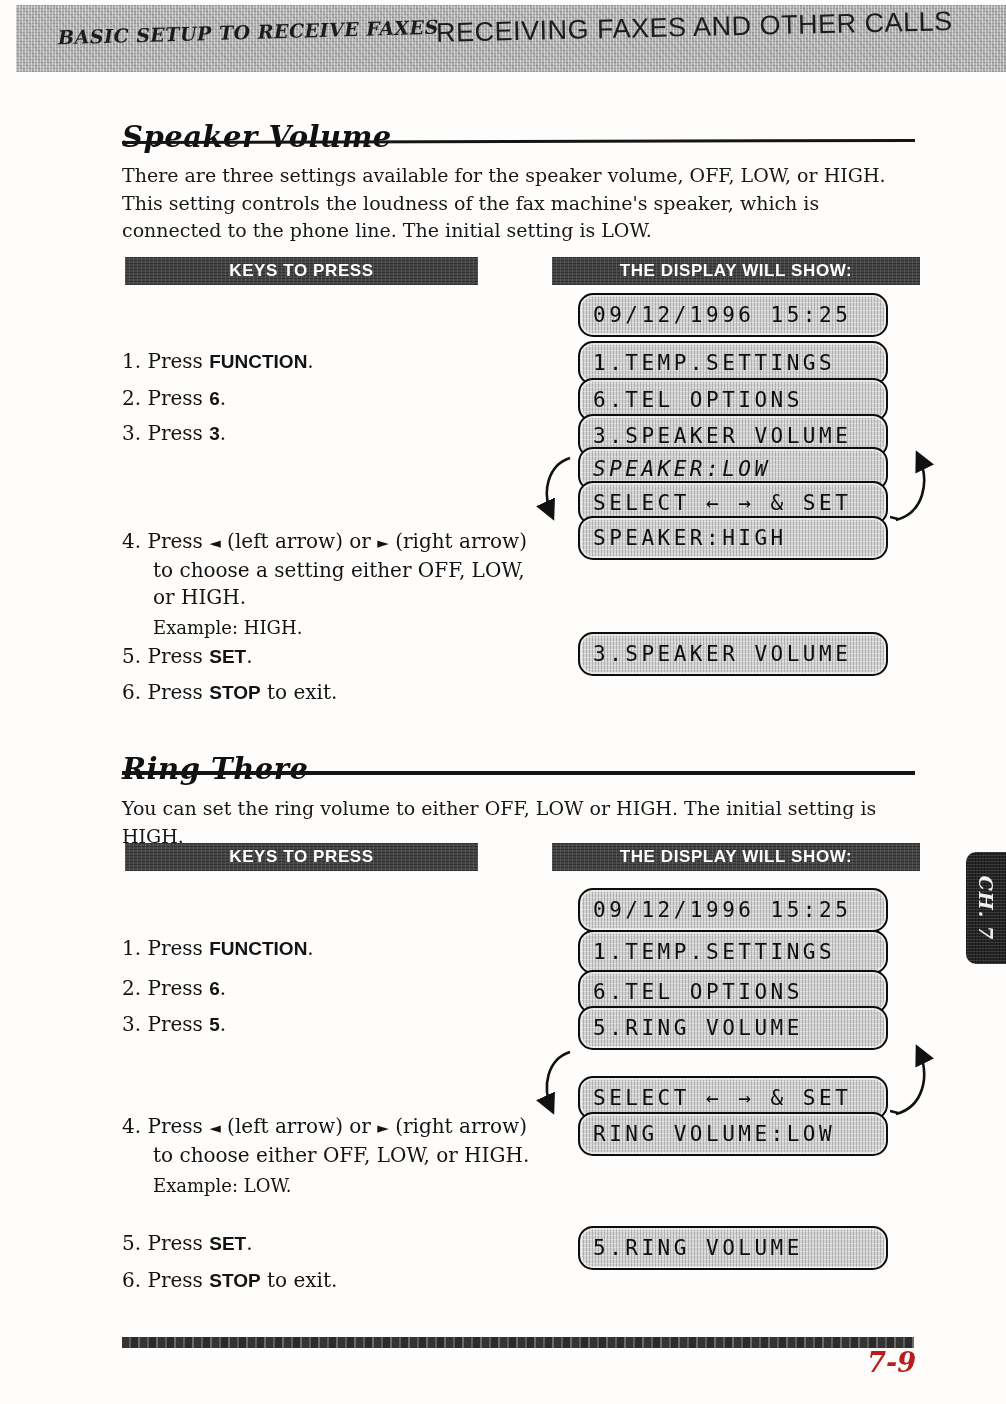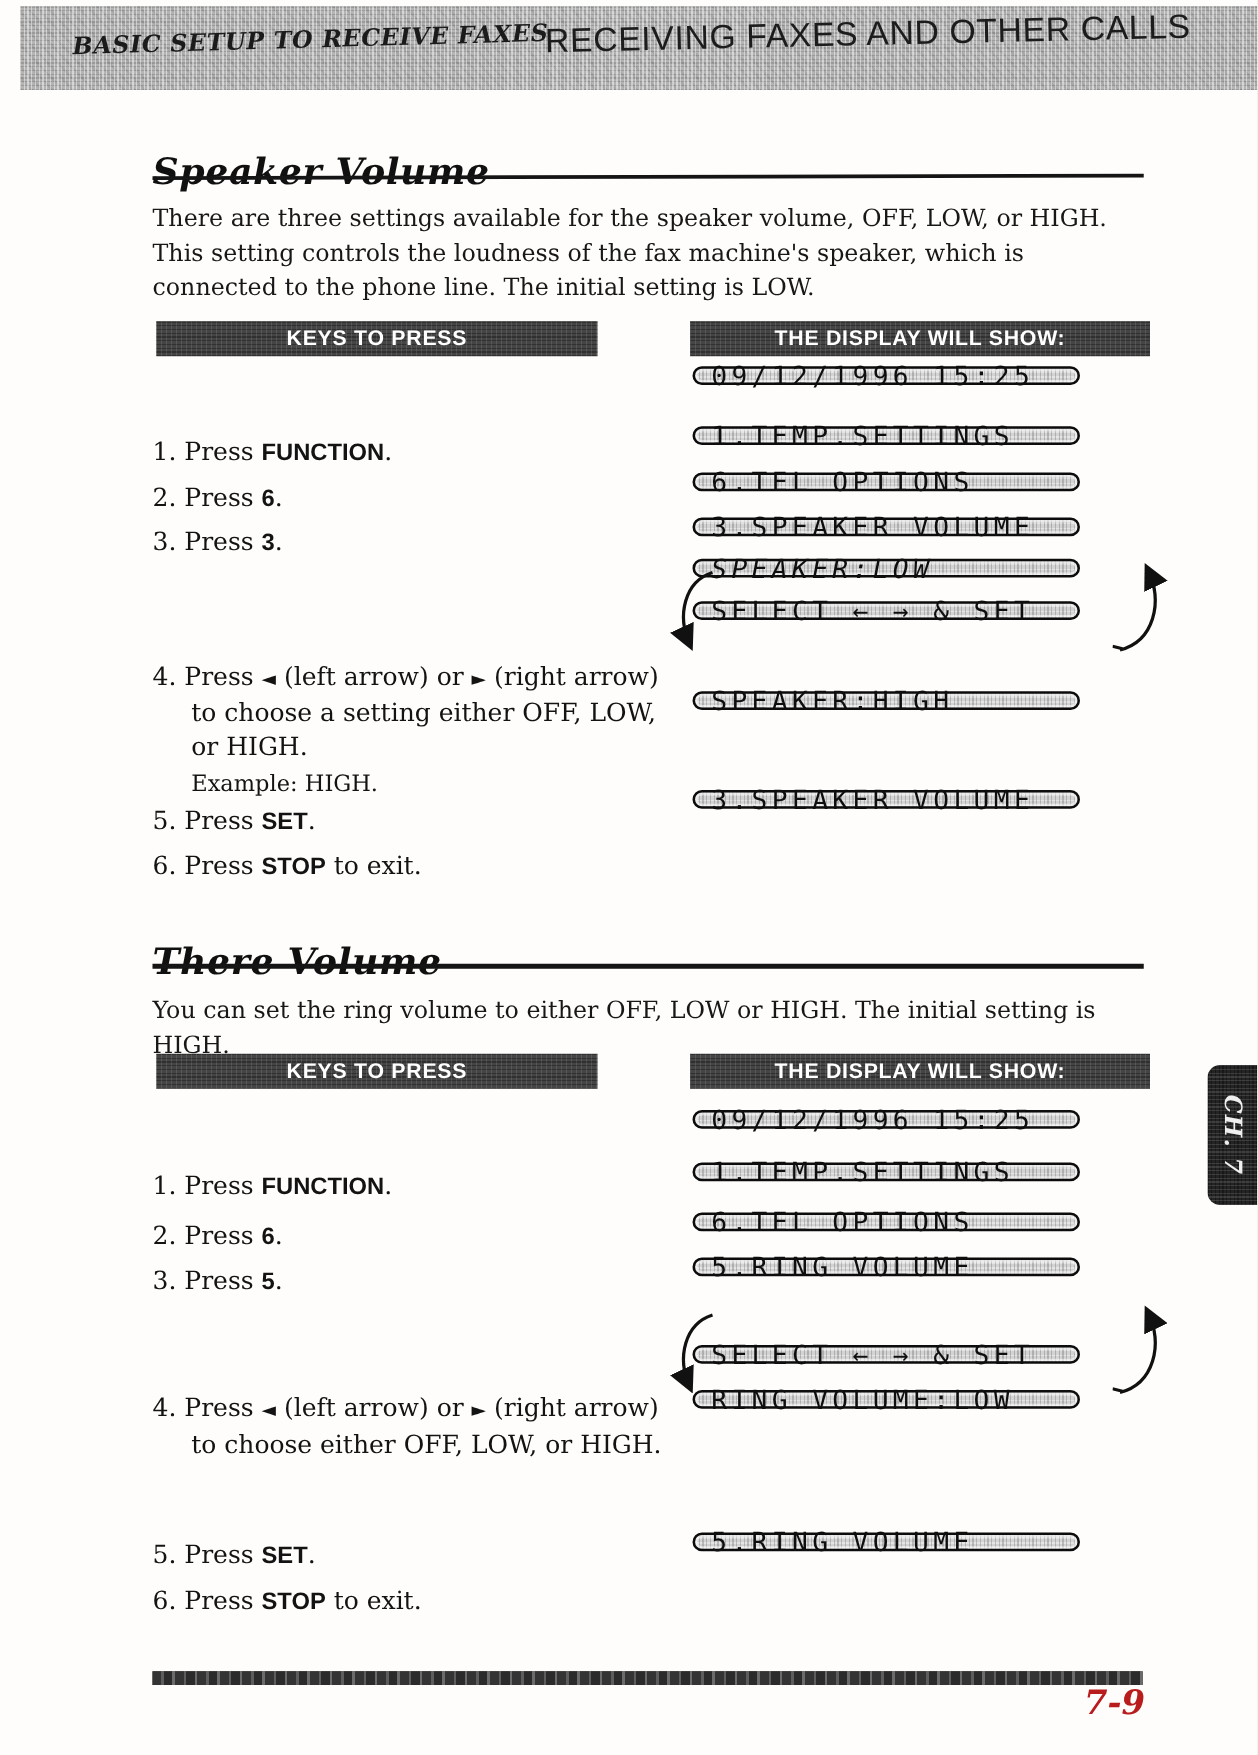--- a/index.html
+++ b/index.html
@@ -51,33 +51,33 @@
       repeating-linear-gradient(0deg, rgba(0,0,0,.30) 0 1px, transparent 1px 3px);
     color:#fff;font:bold 17px "Liberation Sans",sans-serif;letter-spacing:.6px;
     display:flex;align-items:center;justify-content:center;white-space:nowrap;
   }
   .keys1{left:125px;top:257px;width:353px;}
   .disp1{left:552px;top:257px;width:368px;}
   .keys2{left:125px;top:843px;width:353px;}
   .disp2{left:552px;top:843px;width:368px;}
   
   .lcd{
-    position:absolute;left:554px;width:310px;height:15px;
+    position:absolute;left:578px;width:310px;height:44px;
     background-color:#d3d3d3;
     background-image:
       repeating-linear-gradient(90deg, rgba(90,90,90,.30) 0 1px, transparent 1px 3px),
       repeating-linear-gradient(0deg, rgba(255,255,255,.40) 0 1px, transparent 1px 4px);
     border:2px solid #0c0c0c;border-radius:15px;
     box-shadow:inset 0 0 0 2px rgba(255,255,255,.55);
     font-family:"DejaVu Sans Mono",monospace;font-size:21px;letter-spacing:3.5px;
     color:#0e0e0e;display:flex;align-items:center;padding-left:13px;
     white-space:nowrap;box-sizing:border-box;
   }
   .b10{top:293px;} .b11{top:341px;} .b12{top:378px;} .b13{top:414px;}
-  .b14{top:447px;font-style:italic;} .b15{top:481px;} .b16{top:516px;margin-top:37px;} .b17{top:632px;}
+  .b14{top:447px;font-style:italic;} .b15{top:481px;} .b16{top:516px;} .b17{top:632px;}
   .b20{top:888px;} .b21{top:930px;} .b22{top:970px;} .b23{top:1006px;}
   .b24{top:1041px;} .b25{top:1076px;} .b26{top:1112px;} .b27{top:1226px;}
   
   .step{
     position:absolute;left:122px;font-size:20px;line-height:27px;color:#131313;
     padding-left:31px;text-indent:-31px;white-space:nowrap;
   }
   .step-block{white-space:normal;width:396px;}
   .key{font-family:"Liberation Sans",sans-serif;font-weight:bold;font-size:19px;}
   .arrow-glyph{font-family:"DejaVu Sans",sans-serif;font-size:15px;}
@@ -183,21 +183,21 @@
     <span>5.</span>
     <span>Press</span>
     <span class="key">SET</span><span>.</span>
   </div>
   <div class="step st15">
     <span>6.</span>
     <span>Press</span>
     <span class="key">STOP</span><span> to exit.</span>
   </div>
 
-  <div class="sec-title t2">There Volume</div>
+  <div class="sec-title t2">Ring There</div>
   <div class="sec-rule r2"></div>
   <div class="intro i2">You can set the ring volume to either OFF, LOW or HIGH. The initial setting is HIGH.</div>
 
   <div class="banner keys2">KEYS TO PRESS</div>
   <div class="banner disp2">THE DISPLAY WILL SHOW:</div>
 
   <div class="lcd b20">09/12/1996 15:25</div>
   <div class="lcd b21">1.TEMP.SETTINGS</div>
   <div class="lcd b22">6.TEL OPTIONS</div>
   <div class="lcd b23">5.RING VOLUME</div>
@@ -234,20 +234,21 @@
     <span class="key">6</span><span>.</span>
   </div>
   <div class="step st22">
     <span>3.</span>
     <span>Press</span>
     <span class="key">5</span><span>.</span>
   </div>
   <div class="step step-block st23">
     <span>4.</span>
     <span>Press </span><span class="arrow-glyph">◄</span><span> (left arrow) or </span><span class="arrow-glyph">►</span><span> (right arrow) to choose either OFF, LOW, or HIGH.</span>
+    <div class="example">Example: LOW.</div>
   </div>
   <div class="step st24">
     <span>5.</span>
     <span>Press</span>
     <span class="key">SET</span><span>.</span>
   </div>
   <div class="step st25">
     <span>6.</span>
     <span>Press</span>
     <span class="key">STOP</span><span> to exit.</span>

